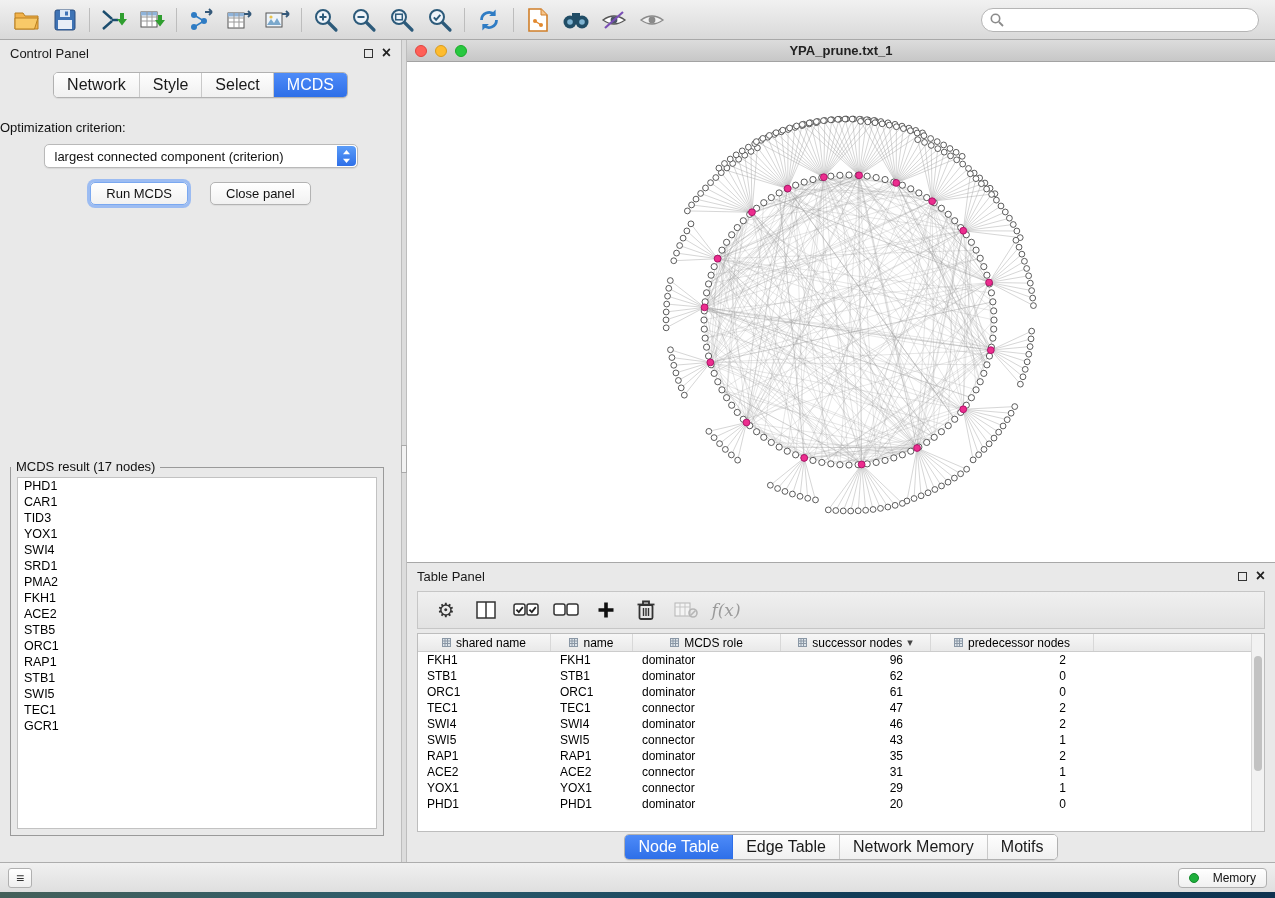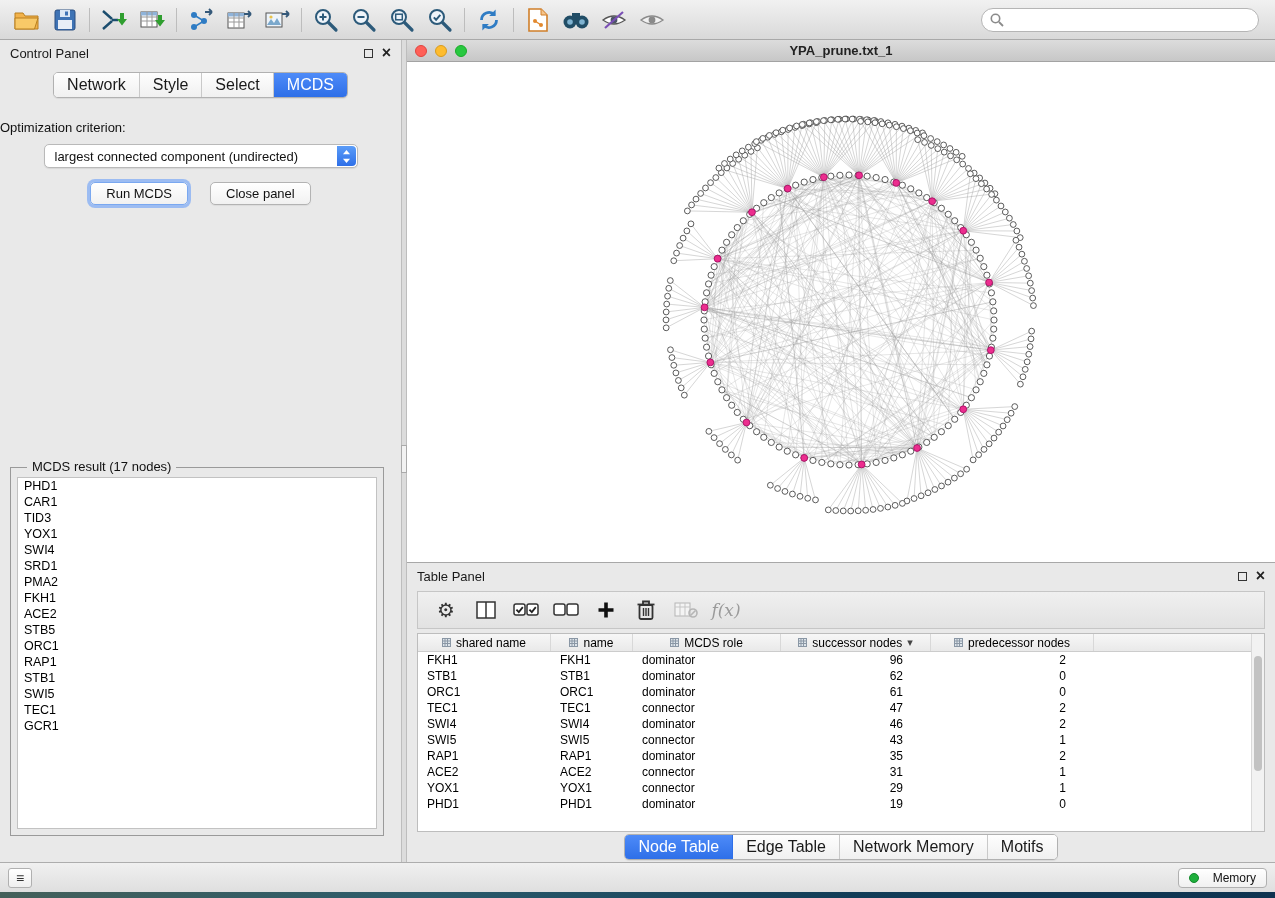--- a/index.html
+++ b/index.html
@@ -24,21 +24,21 @@
 .seg-tab{padding:3px 13px;font-size:16px;color:#1a1a1a;border-right:1px solid #c9c9c9;background:linear-gradient(#fefefe,#f0f0f0);white-space:nowrap;}
 .seg-tab:last-child{border-right:none;}
 .seg-tab.active{background:linear-gradient(#4e8bf8,#2e6fe8);color:#fff;border-right-color:#2e6fe8;}
 .cp-opt-label{font-size:13px;margin-top:22px;color:#111;}
 .cp-select{margin:9px auto 0;width:314px;height:24px;flex:0 0 24px;background:#fff;border:1px solid #b9b9b9;border-radius:5px;display:flex;align-items:center;position:relative;padding-left:10px;font-size:13px;color:#111;box-shadow:0 1px 1px rgba(0,0,0,.08);}
 .stepper{position:absolute;right:1px;top:1px;bottom:1px;width:19px;background:linear-gradient(#5a9cf8,#2e6fe8);border-radius:0 4px 4px 0;display:flex;align-items:center;justify-content:center;}
 .btn-row{display:flex;justify-content:center;gap:22px;margin-top:14px;}
 .btn{background:linear-gradient(#ffffff,#f1f1f1);border:1px solid #b3b3b3;border-radius:5px;padding:3px 15px;font-size:13px;color:#111;box-shadow:0 1px 1px rgba(0,0,0,.06);white-space:nowrap;}
 .btn.focused{box-shadow:0 0 0 3px rgba(92,152,250,.55);border-color:#7aa8f0;}
 .mcds-box{position:absolute;left:10px;right:17px;top:427px;bottom:26px;border:1px solid #9a9a9a;}
-.mcds-box .legend{position:absolute;top:-9px;left:16px;background:#e9e9e9;padding:0 5px;font-size:13px;color:#111;}
+.mcds-box .legend{position:absolute;top:-9px;left:0;background:#e9e9e9;padding:0 5px;font-size:13px;color:#111;}
 .mcds-list{position:absolute;left:6px;right:6px;top:9px;bottom:6px;background:#fff;border:1px solid #c2c2c2;overflow:hidden;}
 .mcds-item{height:16px;line-height:16px;padding:0 6px;font-size:12.5px;color:#000;}
 .splitter{width:6px;flex:0 0 6px;background:#dcdcdc;border-left:1px solid #bdbdbd;border-right:1px solid #bdbdbd;position:relative;}
 .splitter .grip{position:absolute;top:405px;left:-1px;width:6px;height:28px;background:#f2f2f2;border:1px solid #aaa;}
 
 .right-area{flex:1;display:flex;flex-direction:column;min-width:0;}
 .net-window{height:523px;flex:0 0 523px;display:flex;flex-direction:column;background:#fff;border-bottom:1px solid #a8a8a8;}
 .net-titlebar{height:22px;flex:0 0 22px;background:linear-gradient(#dcdcdc,#c7c7c7);border-bottom:1px solid #a3a3a3;display:flex;align-items:center;padding:0 8px;position:relative;}
 .traffic{display:flex;gap:8px;z-index:2;}
 .tl{width:12px;height:12px;border-radius:50%;}
@@ -223,21 +223,21 @@
       <div class="cp-tabs-row">
         <div class="seg">
             <div class="seg-tab">Network</div>
             <div class="seg-tab">Style</div>
             <div class="seg-tab">Select</div>
             <div class="seg-tab active">MCDS</div>
           </div>
       </div>
       <div class="cp-opt-label">Optimization criterion:</div>
       <div class="cp-select">
-        <span>largest connected component (undirected)</span>
+        <span>largest connected component (criterion)</span>
         <span class="stepper">
           <svg width="9" height="15" viewBox="0 0 9 15">
               <path d="M4.5 1 L8 5.3 H1 z" fill="#fff"></path>
               <path d="M4.5 14 L1 9.7 H8 z" fill="#fff"></path>
             </svg>
         </span>
       </div>
       <div class="btn-row">
         <button class="btn focused">Run MCDS</button>
         <button class="btn">Close panel</button>
@@ -1277,21 +1277,21 @@
                 <div class="tbl-c" style="width: 133px;">YOX1</div>
                 <div class="tbl-c" style="width: 82px;">YOX1</div>
                 <div class="tbl-c" style="width: 148px;">connector</div>
                 <div class="tbl-c num" style="width: 150px;">29</div>
                 <div class="tbl-c num" style="width: 163px;">1</div>
               </div>
               <div class="tbl-row">
                 <div class="tbl-c" style="width: 133px;">PHD1</div>
                 <div class="tbl-c" style="width: 82px;">PHD1</div>
                 <div class="tbl-c" style="width: 148px;">dominator</div>
-                <div class="tbl-c num" style="width: 150px;">19</div>
+                <div class="tbl-c num" style="width: 150px;">20</div>
                 <div class="tbl-c num" style="width: 163px;">0</div>
               </div>
             </div>
           <div class="vscroll">
               <div class="thumb"></div>
             </div>
         </div>
         <div class="tp-tabs-row">
           <div class="seg">
               <div class="seg-tab active">Node Table</div>

